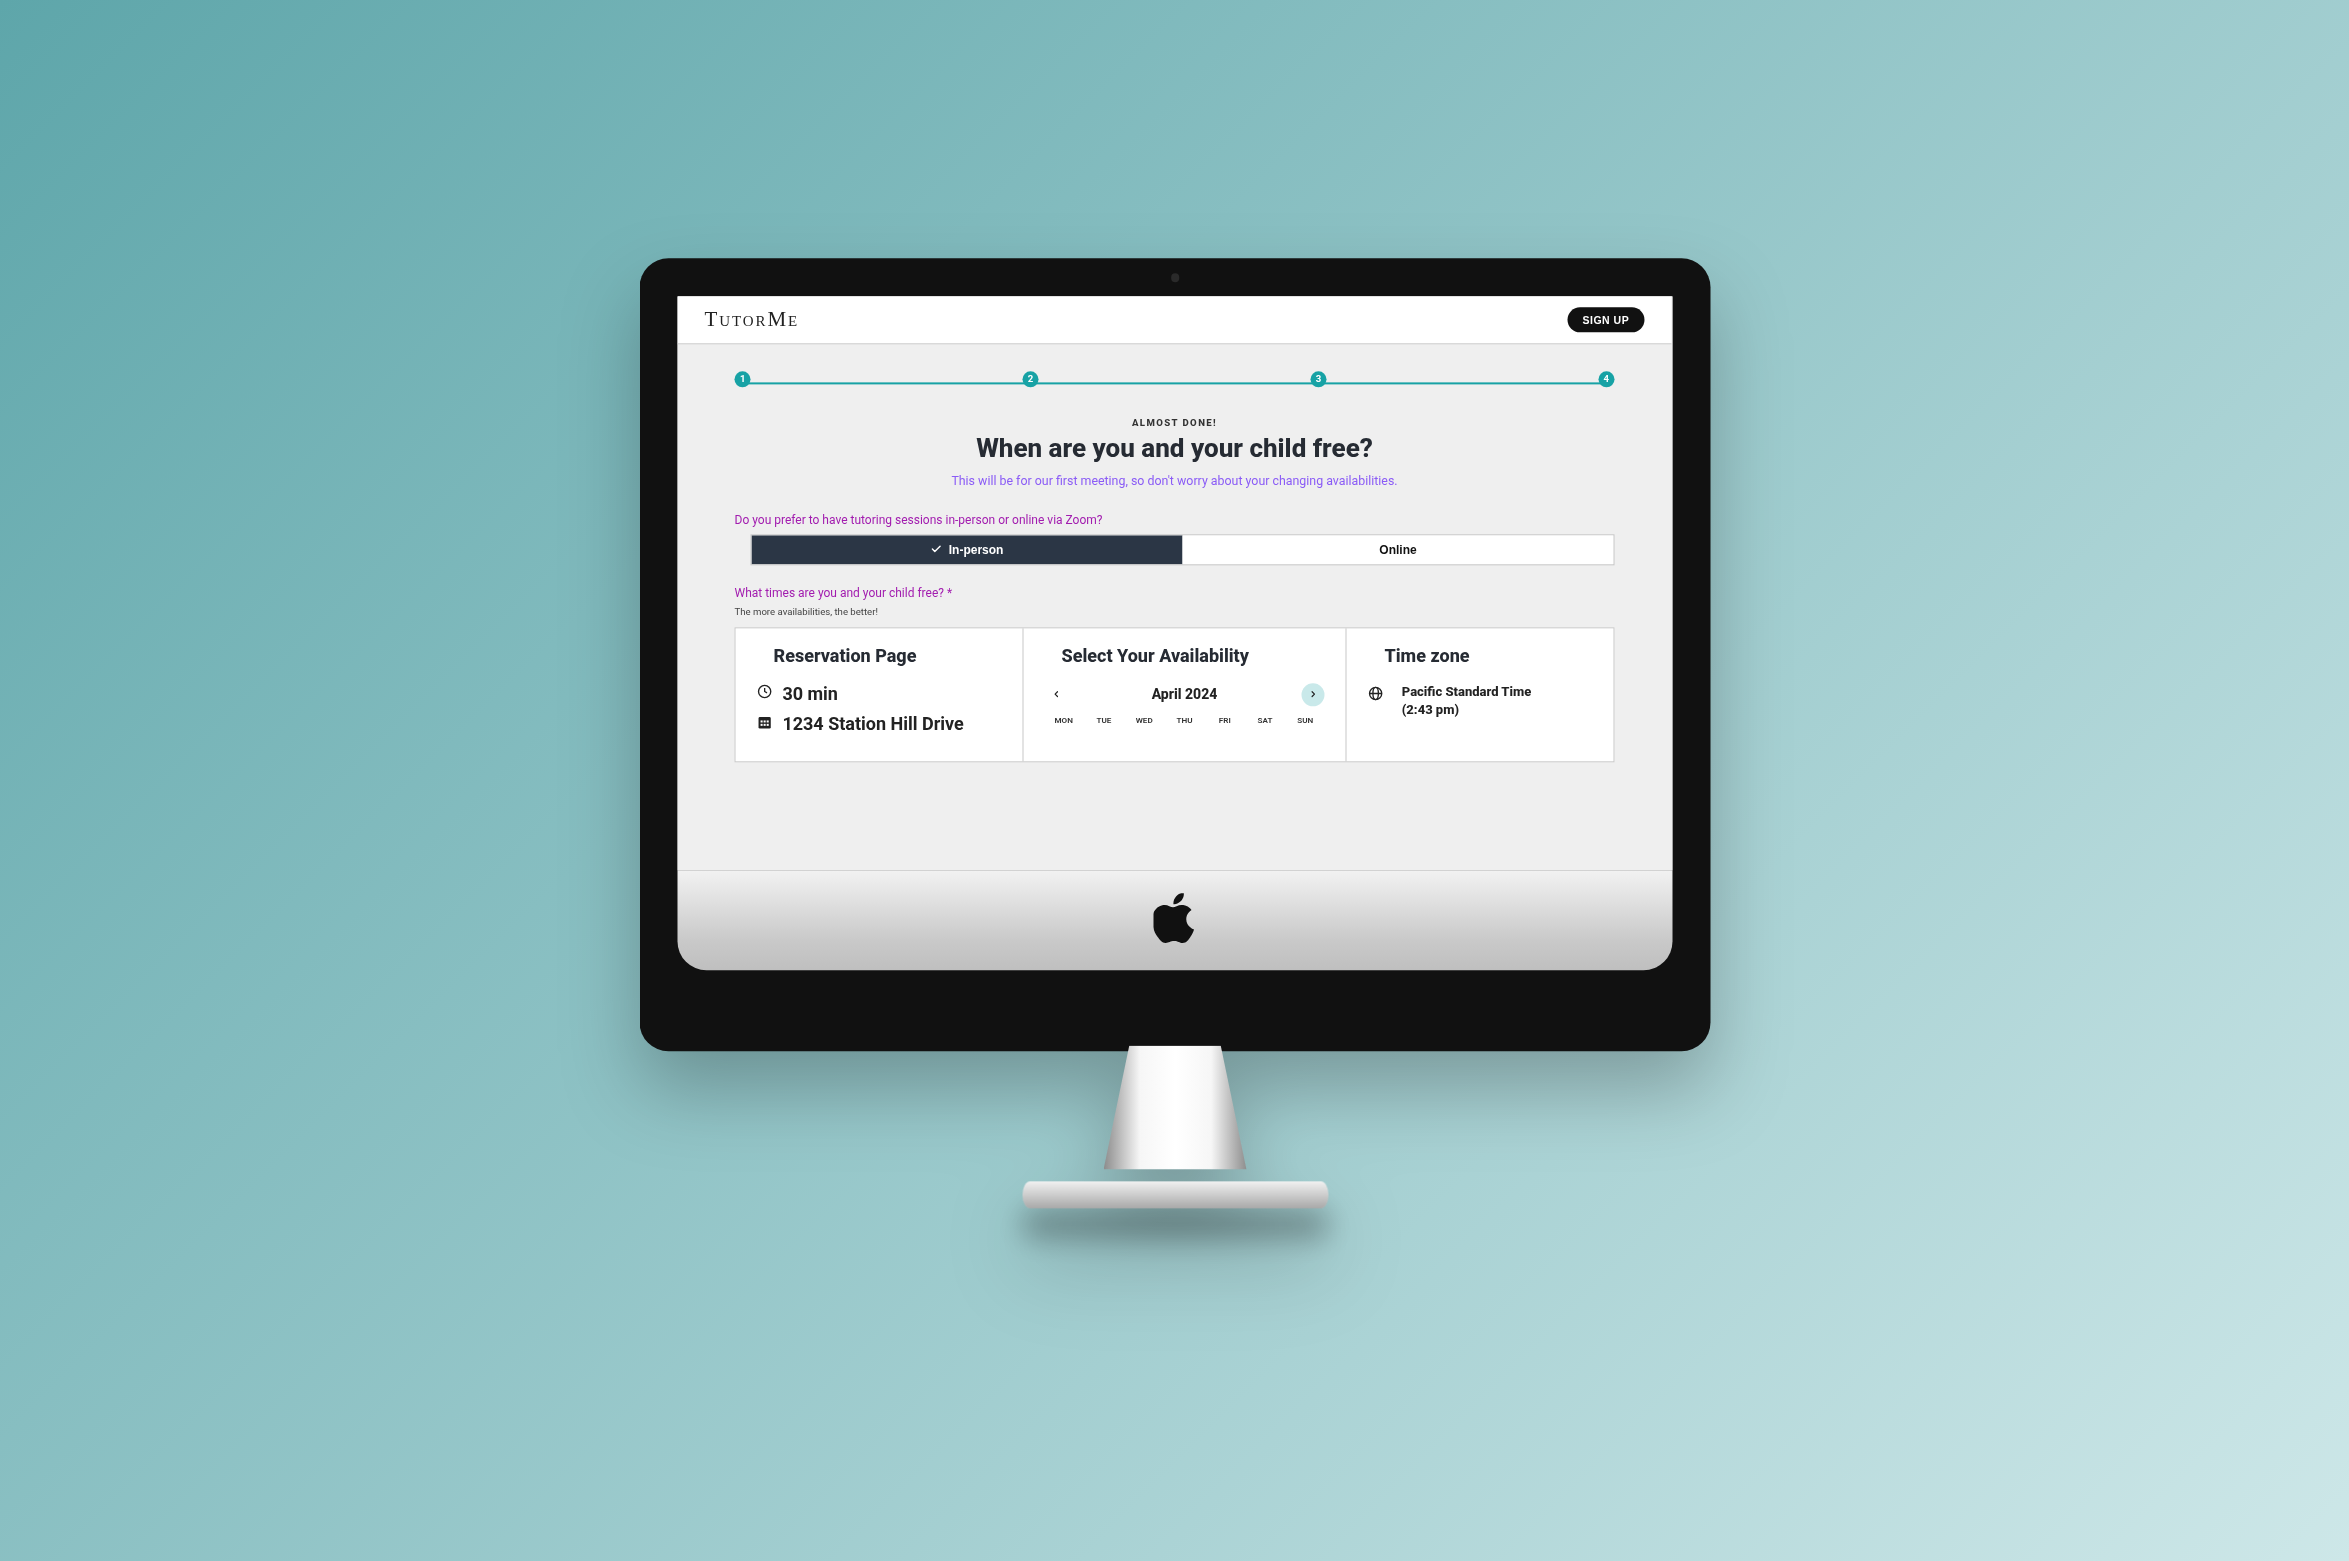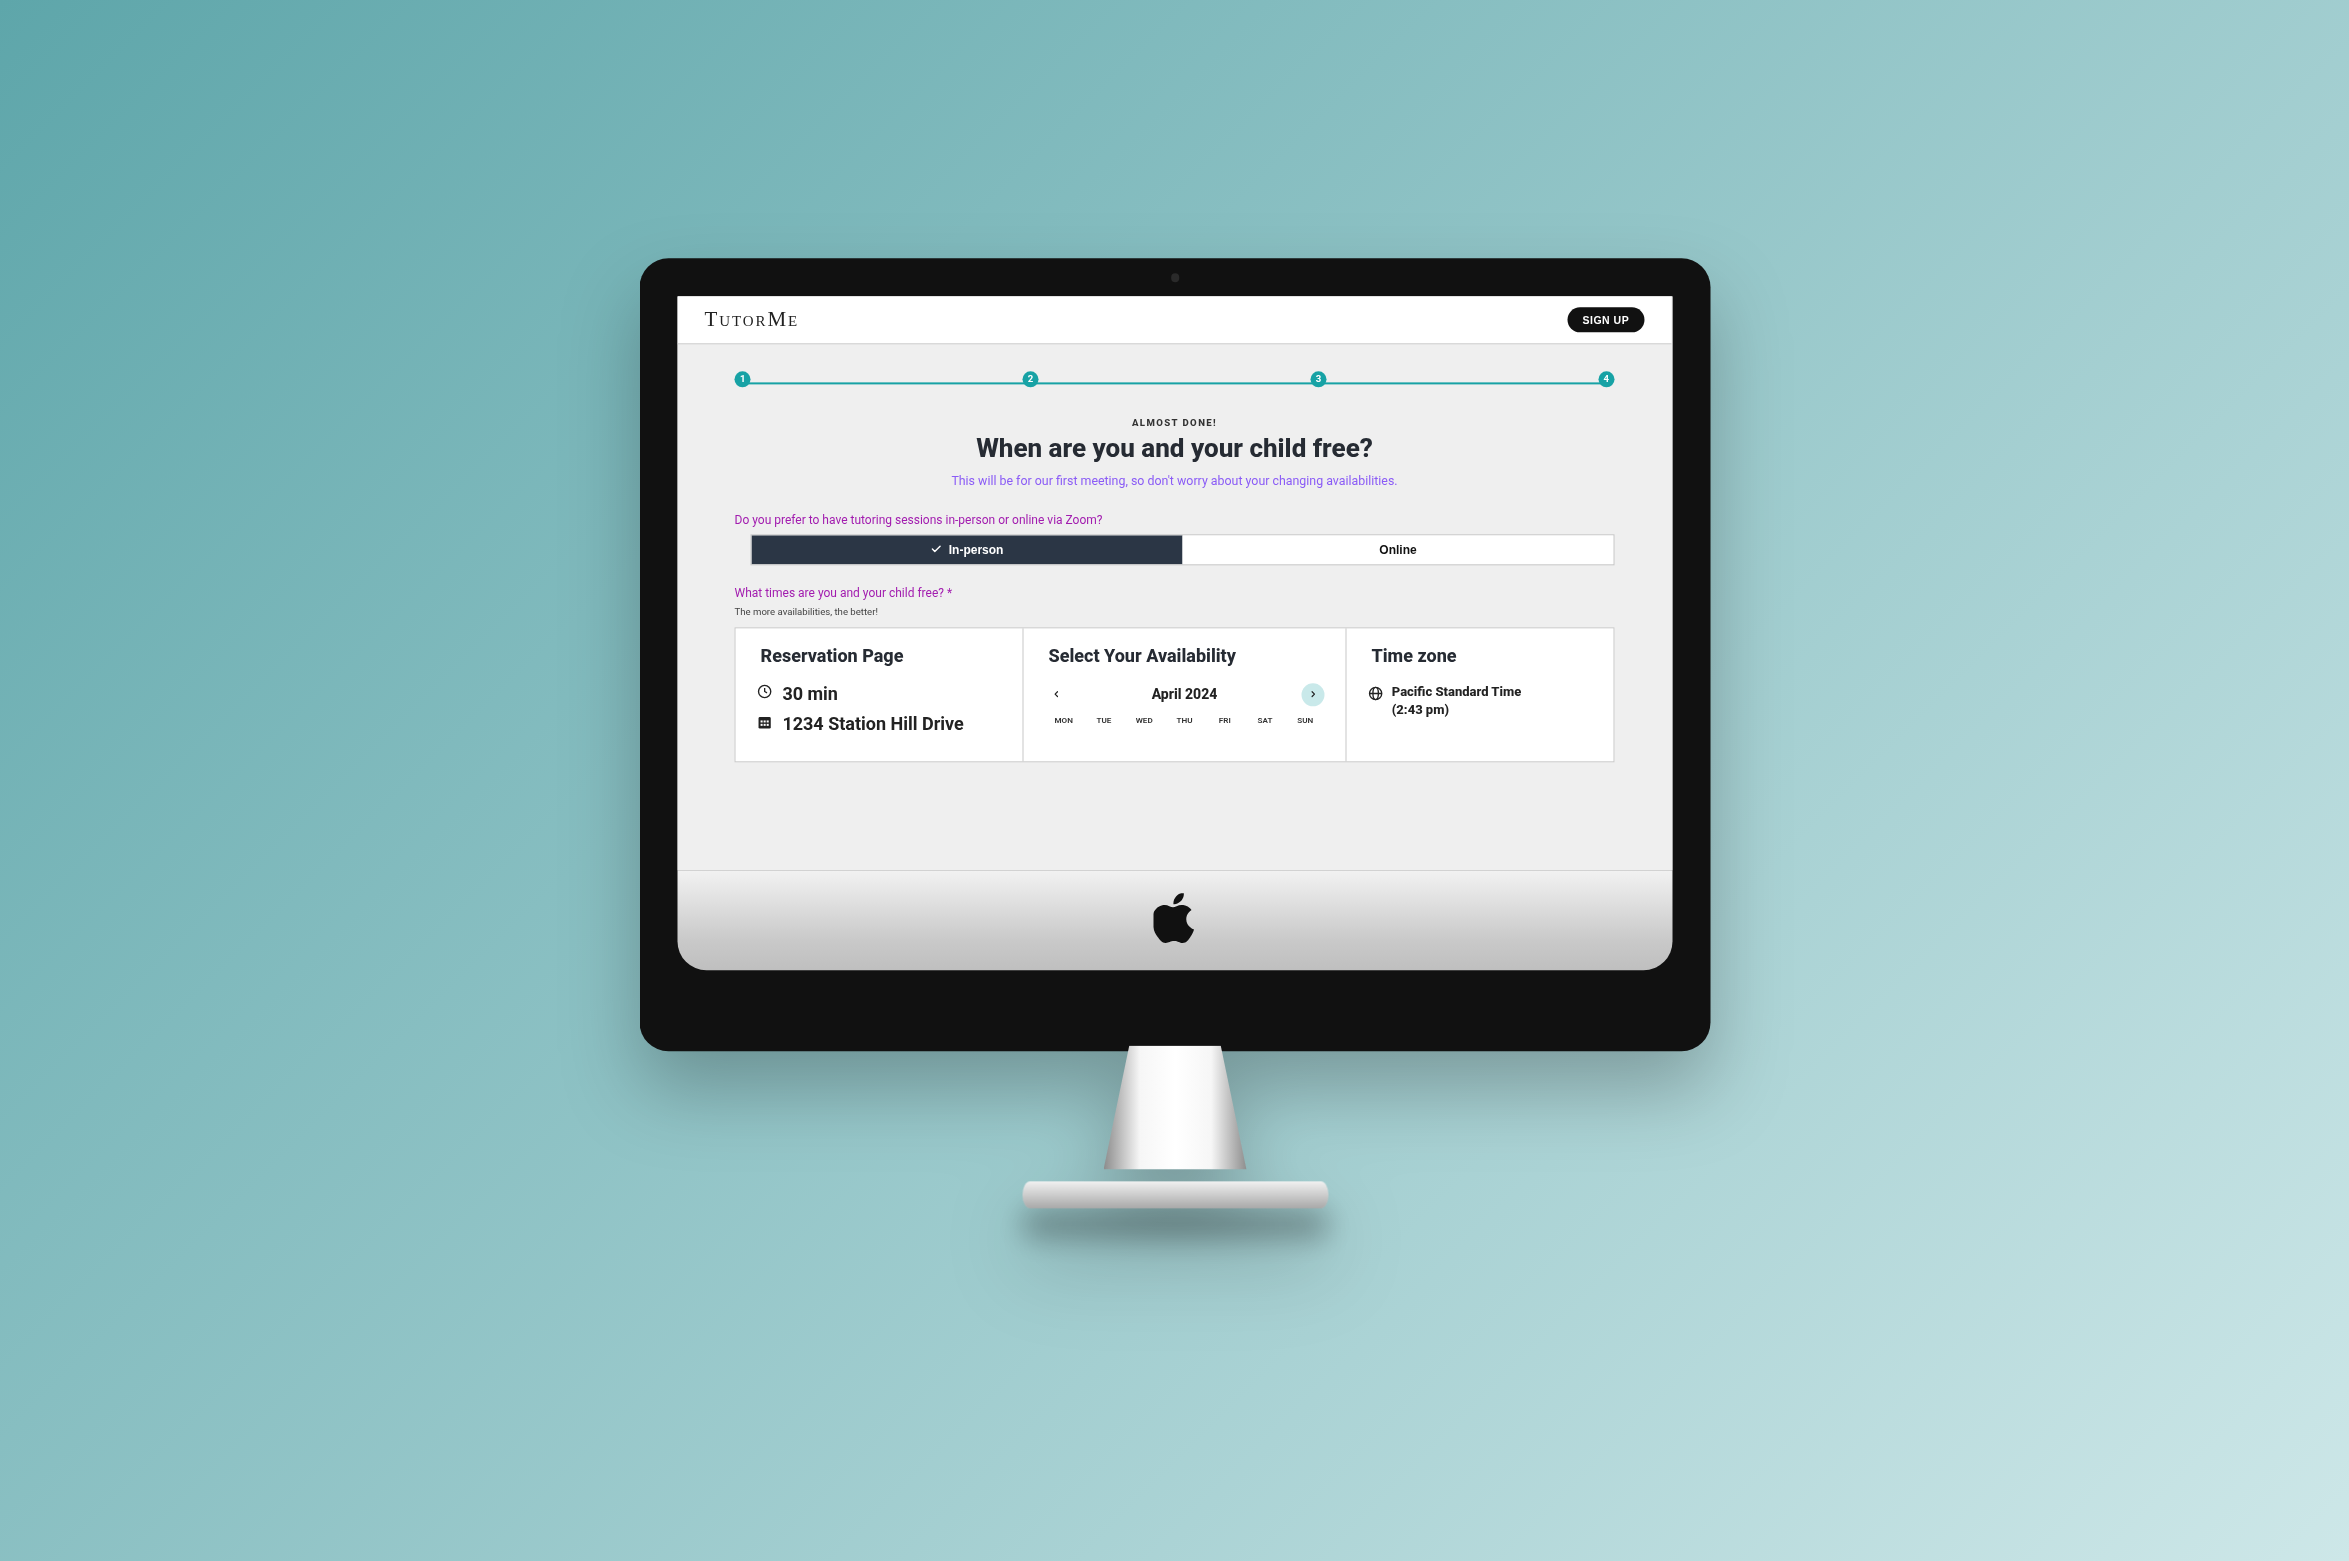--- a/index.html
+++ b/index.html
@@ -120,35 +120,35 @@
     display:flex;align-items:center;justify-content:center;gap:6.7px;color:#111;
   }
   .seg-btn.active{background:var(--dark);color:#fff;}
   .check{width:11.5px;height:11.5px;}
 
   .sched-grid{
     display:grid;grid-template-columns:287px 1fr 268px;border:1px solid var(--border);background:#fff;
   }
   .sched-col{padding:17px 21px;}
   .sched-col+.sched-col{border-left:1px solid var(--border);}
-  .sched-h{font-size:18px;font-weight:800;margin:0 4px 17px;color:#262b33;}
+  .sched-h{font-size:18px;font-weight:800;margin:0 17px 17px;color:#262b33;}
   .res-row{display:flex;align-items:center;gap:9.6px;margin-bottom:9.6px;font-weight:700;font-size:18px;}
   .res-row svg{width:16.3px;height:16.3px;flex:none;}
 
   .month-nav{display:flex;align-items:center;justify-content:space-between;margin-bottom:9.6px;}
   .month-label{font-weight:800;font-size:14px;}
   .nav-btn{
     width:23px;height:23px;border-radius:50%;border:none;background:transparent;
     display:flex;align-items:center;justify-content:center;cursor:pointer;color:#222;
   }
   .nav-btn.next{background:#c9e9ea;}
   .nav-btn svg{width:9.6px;height:9.6px;}
   .dow{display:grid;grid-template-columns:repeat(7,1fr);gap:1.9px;font-size:8.1px;font-weight:600;text-align:center;color:#333;}
 
-  .tz-row{display:flex;align-items:flex-start;gap:8px;font-weight:800;font-size:13px;line-height:1.4;}
+  .tz-row{display:flex;align-items:flex-start;gap:18px;font-weight:800;font-size:13px;line-height:1.4;}
   .tz-row svg{width:16.3px;height:16.3px;flex:none;margin-top:1.9px;}
 </style>
 </head>
 <body>
 
 <div class="imac">
   <div class="imac-screen-outer">
     <div class="imac-camera"></div>
     <div class="imac-screen">
       <div class="page-wrap">

